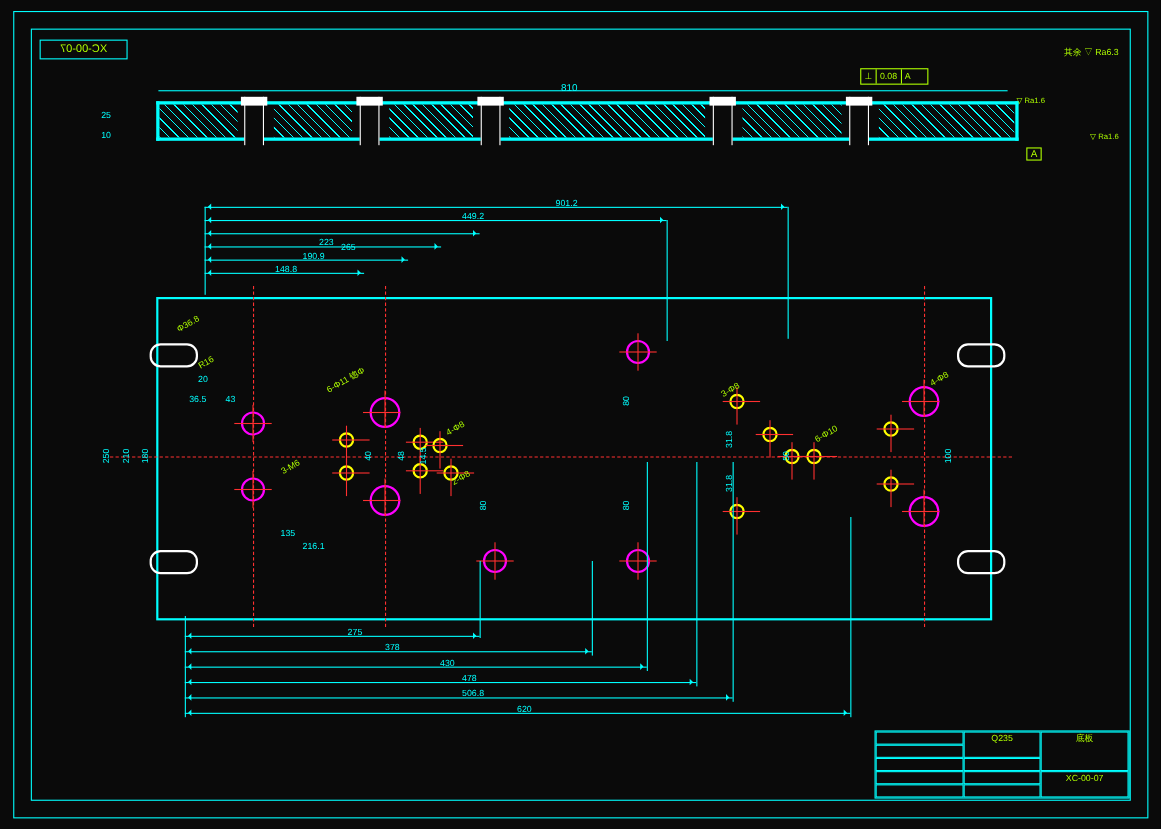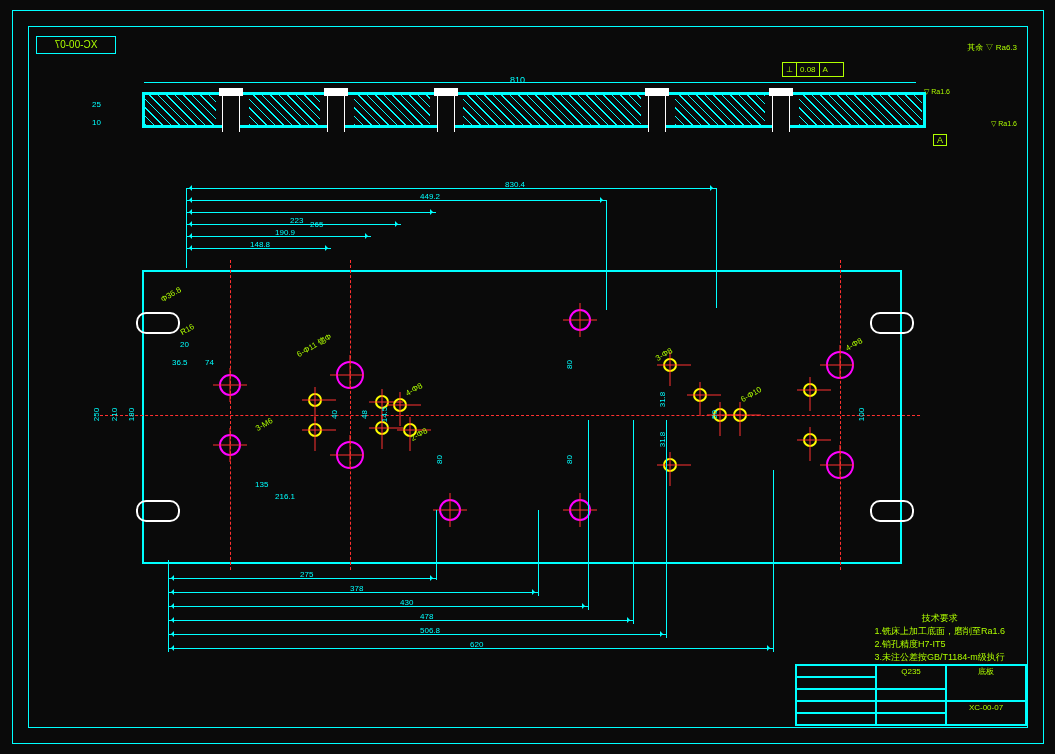--- a/index.html
+++ b/index.html
@@ -85,21 +85,21 @@
     <div class="bolt b4"></div>
     <div class="bolt b5"></div>
   </div>
   <div class="sect-dim-v" style="top:100px">25</div>
   <div class="sect-dim-v" style="top:118px">10</div>
   <div class="surf-rt">▽ Ra1.6</div>
   <div class="surf-rb">▽ Ra1.6</div>
   <div class="datum">A</div>
 
   <div class="dim-h" style="left:186px;top:188px;width:530px"></div>
-  <div class="dim-txt" style="left:505px;top:180px">830.4</div>
+  <div class="dim-txt" style="left:505px;top:180px">901.2</div>
   <div class="dim-h" style="left:186px;top:200px;width:420px"></div>
   <div class="dim-txt" style="left:420px;top:192px">449.2</div>
   <div class="dim-h" style="left:186px;top:212px;width:250px"></div>
   <div class="dim-txt" style="left:310px;top:220px">265</div>
   <div class="dim-h" style="left:186px;top:224px;width:215px"></div>
   <div class="dim-txt" style="left:290px;top:216px">223</div>
   <div class="dim-h" style="left:186px;top:236px;width:185px"></div>
   <div class="dim-txt" style="left:275px;top:228px">190.9</div>
   <div class="dim-h" style="left:186px;top:248px;width:145px"></div>
   <div class="dim-txt" style="left:250px;top:240px">148.8</div>
@@ -166,52 +166,46 @@
     <div class="dim-txt" style="left:335px;top:185px;transform:rotate(-90deg)">80</div>
     <div class="dim-txt" style="left:465px;top:185px;transform:rotate(-90deg)">80</div>
     <div class="dim-txt" style="left:465px;top:90px;transform:rotate(-90deg)">80</div>
     <div class="dim-txt" style="left:555px;top:125px;transform:rotate(-90deg)">31.8</div>
     <div class="dim-txt" style="left:555px;top:165px;transform:rotate(-90deg)">31.8</div>
     <div class="dim-txt" style="left:610px;top:140px;transform:rotate(-90deg)">50</div>
     <div class="dim-txt" style="left:755px;top:140px;transform:rotate(-90deg)">100</div>
 
     <div class="dim-txt" style="left:80px;top:70px">20</div>
     <div class="dim-txt" style="left:72px;top:88px">36.5</div>
-    <div class="dim-txt" style="left:105px;top:88px">74</div>
+    <div class="dim-txt" style="left:105px;top:88px">43</div>
     <div class="dim-txt" style="left:155px;top:210px">135</div>
     <div class="dim-txt" style="left:175px;top:222px">216.1</div>
   </div>
 
   <div class="dim-h" style="left:168px;top:578px;width:268px"></div>
-  <div class="dim-txt" style="left:300px;top:570px">275</div>
+  <div class="dim-txt" style="left:316px;top:570px">275</div>
   <div class="dim-h" style="left:168px;top:592px;width:370px"></div>
   <div class="dim-txt" style="left:350px;top:584px">378</div>
   <div class="dim-h" style="left:168px;top:606px;width:420px"></div>
   <div class="dim-txt" style="left:400px;top:598px">430</div>
   <div class="dim-h" style="left:168px;top:620px;width:465px"></div>
   <div class="dim-txt" style="left:420px;top:612px">478</div>
   <div class="dim-h" style="left:168px;top:634px;width:498px"></div>
   <div class="dim-txt" style="left:420px;top:626px">506.8</div>
   <div class="dim-h" style="left:168px;top:648px;width:605px"></div>
   <div class="dim-txt" style="left:470px;top:640px">620</div>
 
   <div class="dim-ext" style="left:168px;top:560px;height:92px"></div>
   <div class="dim-ext" style="left:436px;top:510px;height:70px"></div>
   <div class="dim-ext" style="left:538px;top:510px;height:86px"></div>
   <div class="dim-ext" style="left:588px;top:420px;height:190px"></div>
   <div class="dim-ext" style="left:633px;top:420px;height:204px"></div>
   <div class="dim-ext" style="left:666px;top:420px;height:218px"></div>
   <div class="dim-ext" style="left:773px;top:470px;height:182px"></div>
 
-  <div class="notes">
-    <div style="text-align:center">技术要求</div>
-    <div>1.铣床上加工底面，磨削至Ra1.6</div>
-    <div>2.销孔精度H7-IT5</div>
-    <div>3.未注公差按GB/T1184-m级执行</div>
-  </div>
 
   <div class="titleblock">
     <div></div>
     <div class="tb-mat">Q235</div>
     <div class="tb-name">底板</div>
     <div></div>
     <div></div>
     <div></div>
     <div></div>
     <div></div>

